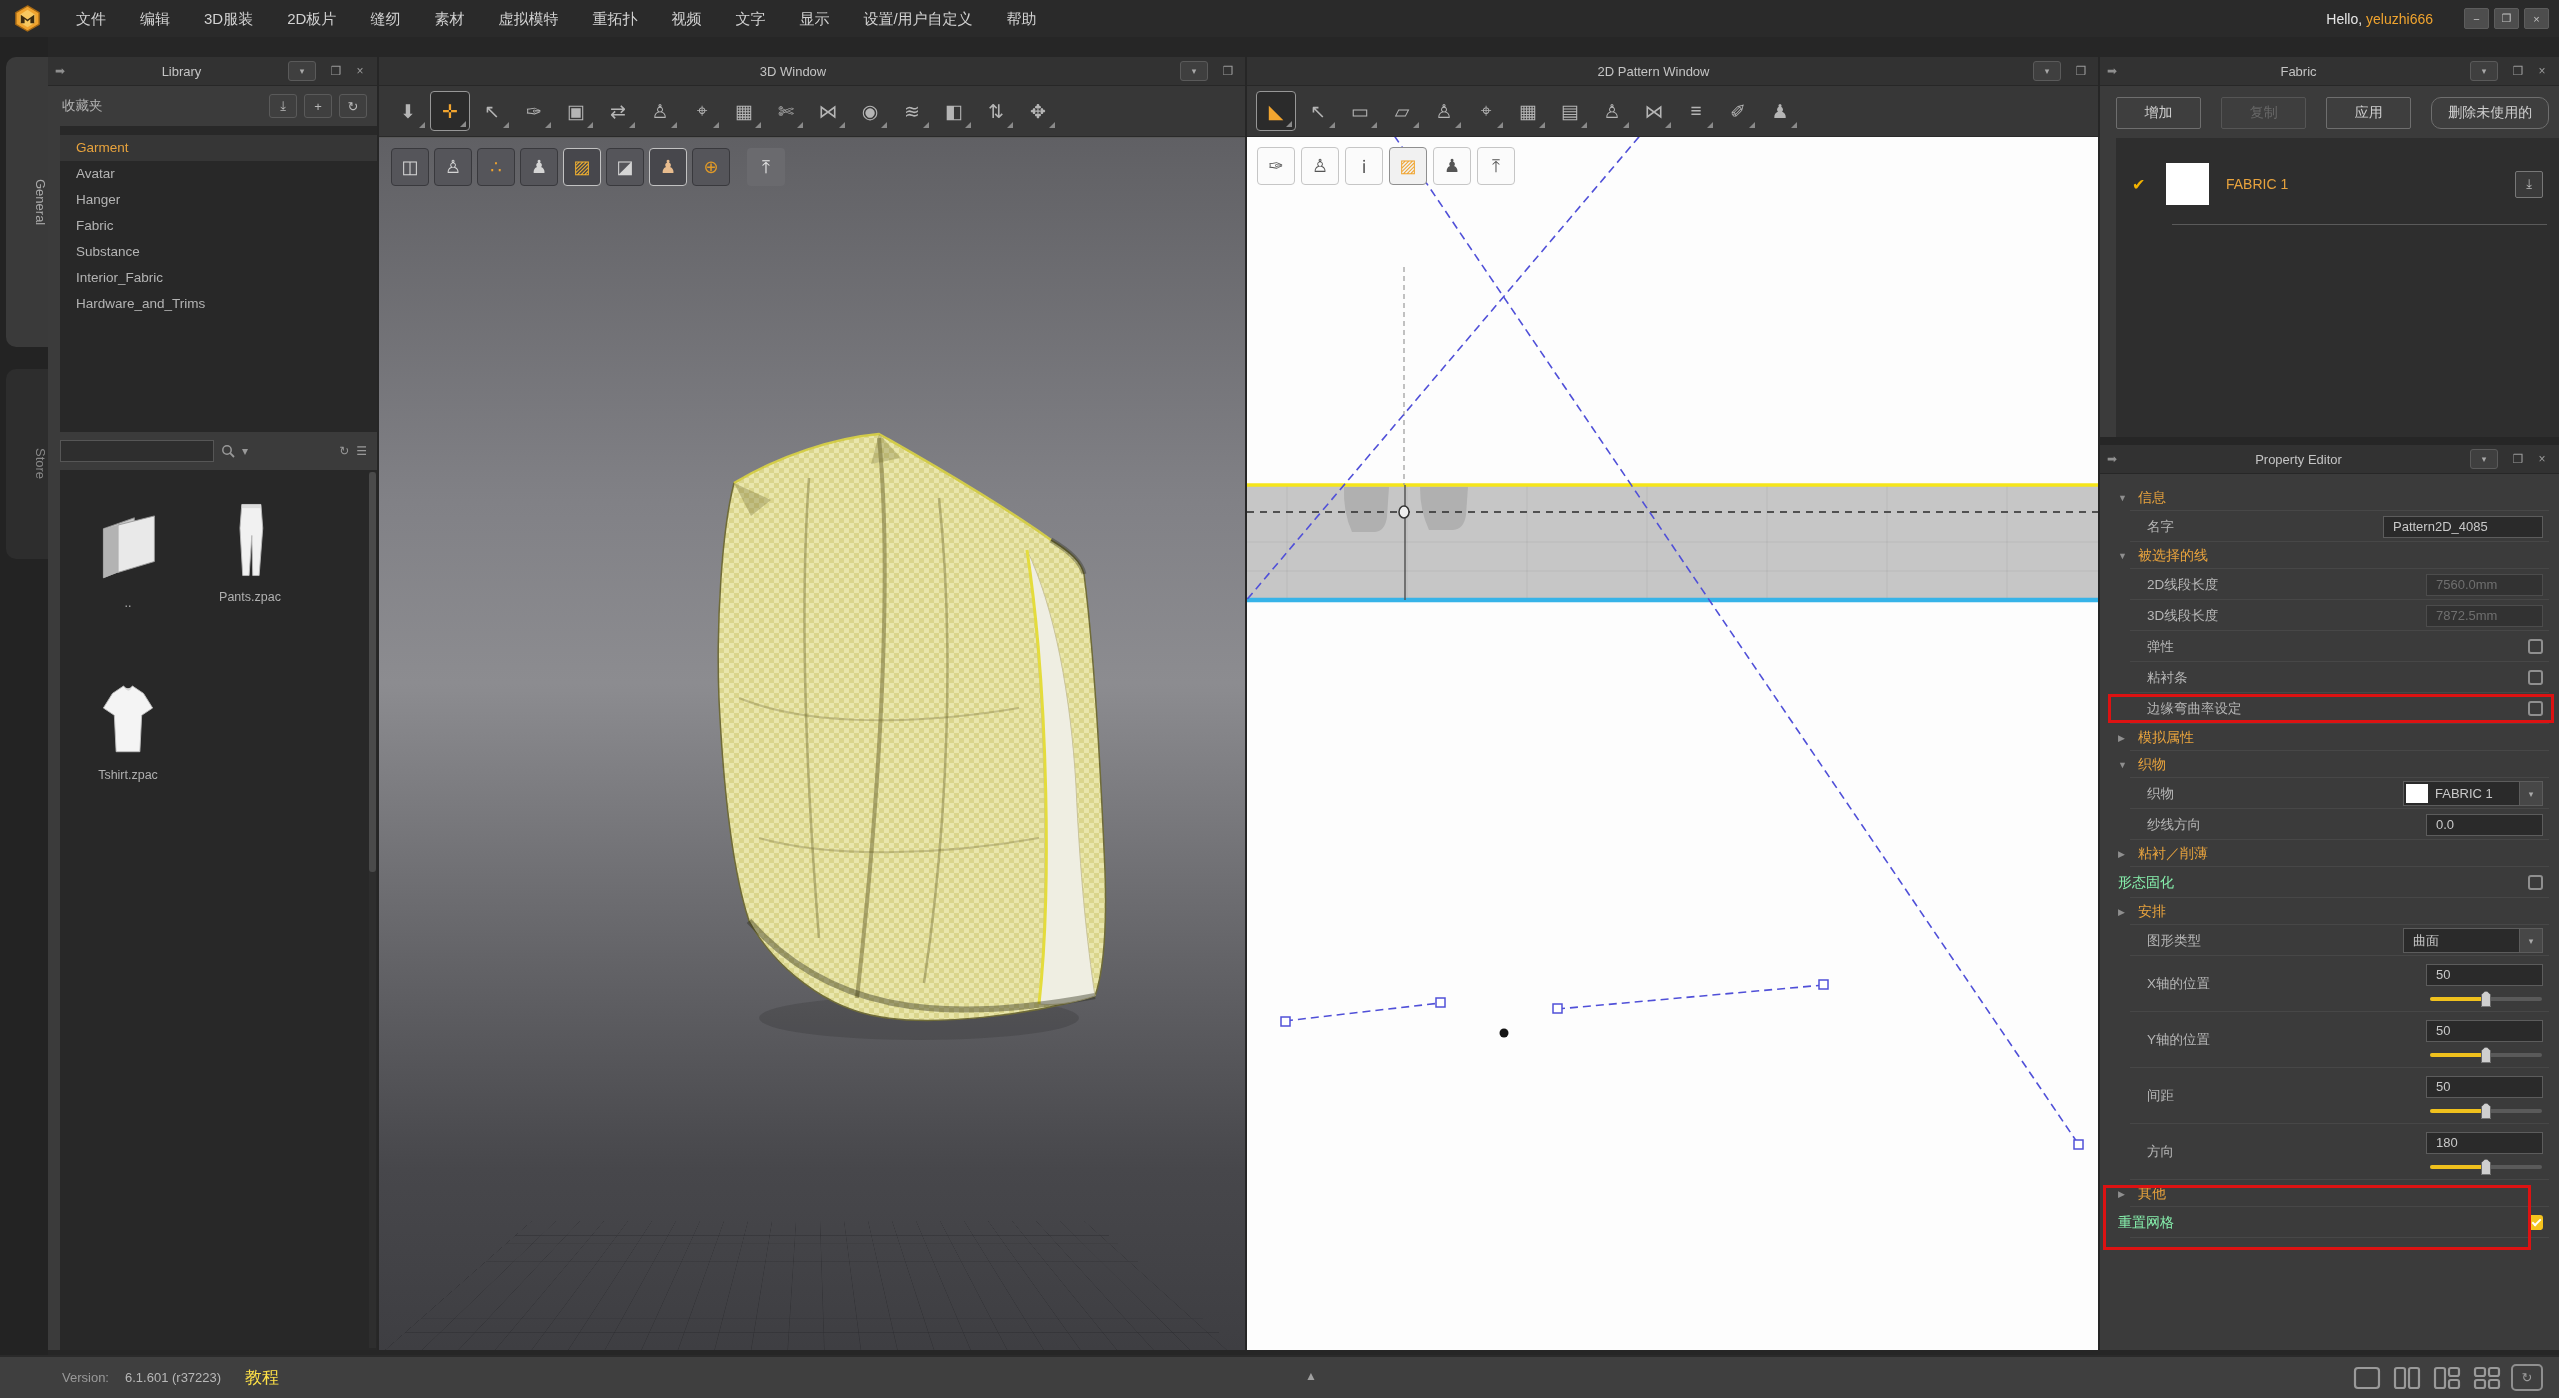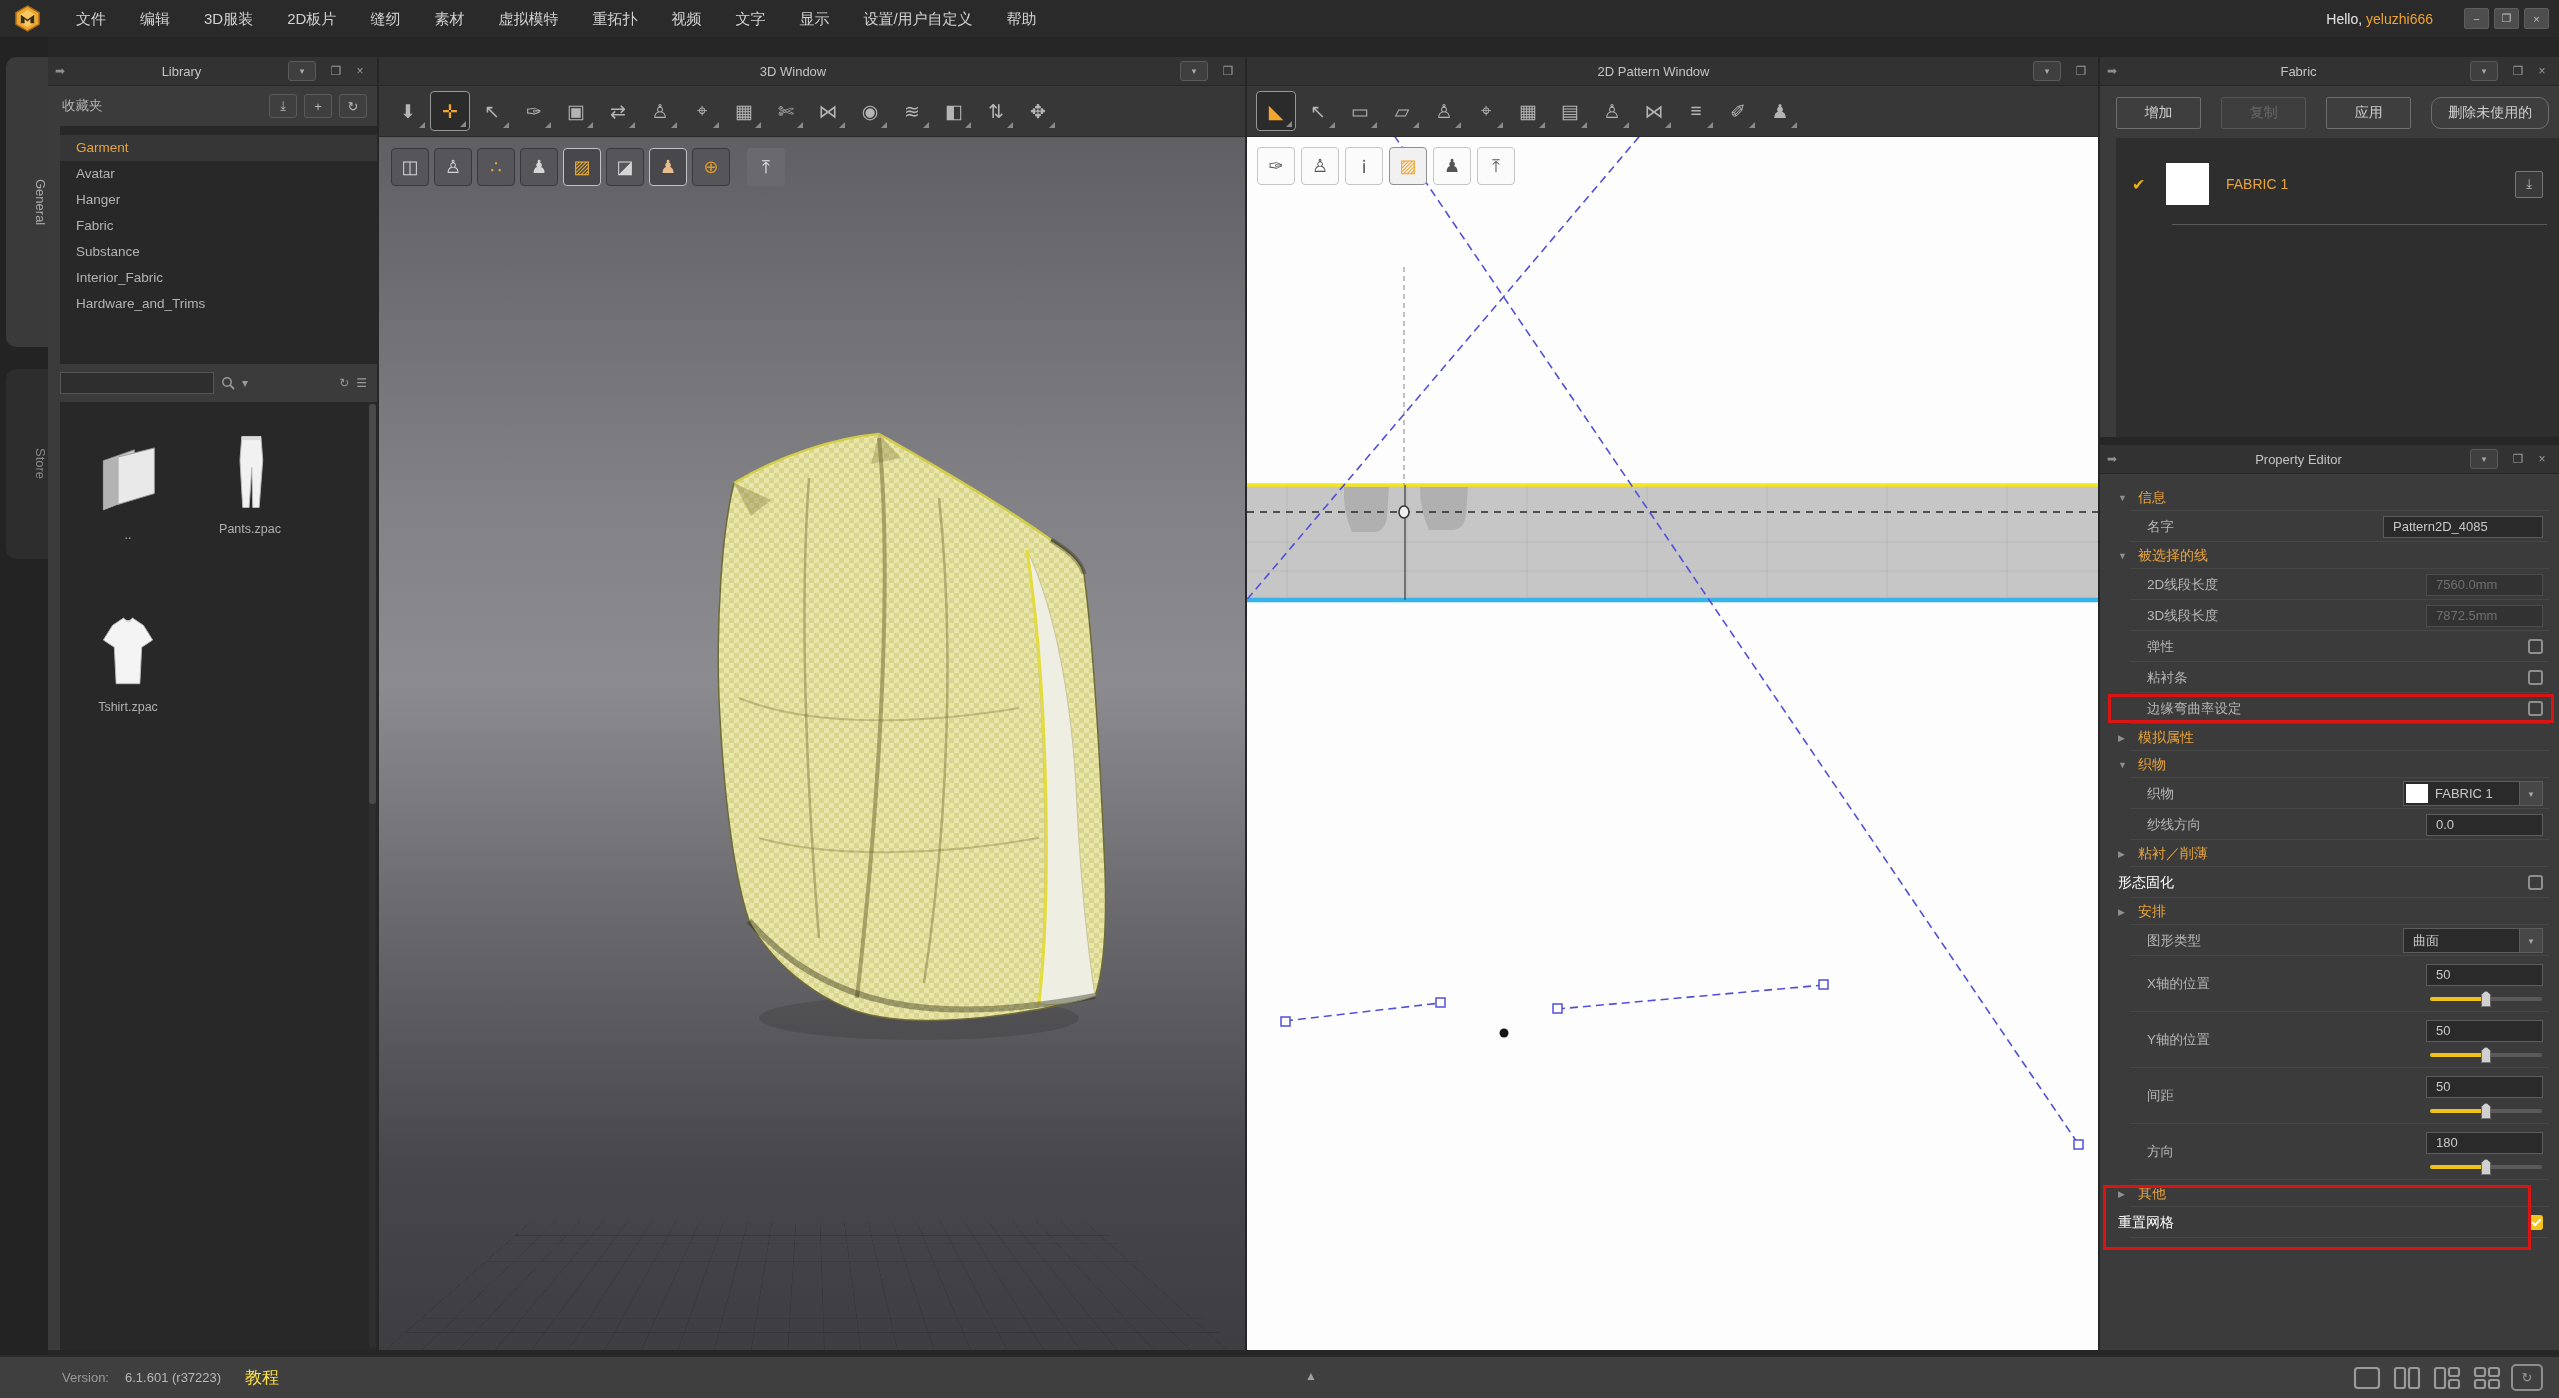--- a/index.html
+++ b/index.html
@@ -32,21 +32,21 @@
   .vtab.gen{height:290px;margin-top:20px;background:#3a3a3a;}
   .vtab.store{height:190px;margin-top:22px;background:#2d2d2d;color:#888;}
   
   .library{position:absolute;left:48px;top:57px;width:329px;height:1293px;background:#3b3b3b;
            display:flex;flex-direction:column;box-sizing:border-box;}
   .favrow{height:40px;display:flex;align-items:center;padding:0 10px 0 14px;}
   .favlabel{color:#b2b2b2;font-size:13.5px;}
   .mini{width:26px;height:22px;border:1px solid #5a5a5a;background:#3f3f3f;border-radius:3px;
         color:#b8b8b8;font-size:13px;display:flex;align-items:center;justify-content:center;margin-left:7px;}
   .favrow .sp{flex:1;}
-  .liblist{margin-left:12px;background:#282828;height:238px;padding-top:9px;box-sizing:border-box;}
+  .liblist{margin-left:12px;background:#282828;height:306px;padding-top:9px;box-sizing:border-box;}
   .libitem{height:26px;line-height:26px;padding-left:16px;font-size:13.5px;color:#b4b4b4;}
   .libitem.sel{background:#363636;color:#e8a33d;}
   .searchrow{height:38px;display:flex;align-items:center;padding-left:12px;}
   .search{width:140px;height:20px;background:#2e2e2e;border:1px solid #565656;color:#ccc;
           font-size:12px;padding:0 6px;}
   .sic{color:#999;margin-left:7px;font-size:12px;display:flex;align-items:center;}
   .searchrow .sp{flex:1;}
   .thumbs{margin-left:12px;flex:1;background:#282828;position:relative;}
   .tile{position:absolute;width:100px;text-align:center;}
   .tile svg{width:82px;height:84px;}
@@ -103,21 +103,21 @@
           display:flex;flex-direction:column;box-sizing:border-box;}
   .pe-body{flex:1;padding-top:10px;overflow:hidden;}
   .sechdr{display:flex;align-items:center;height:27px;padding-left:18px;color:#e8a33d;
           font-size:14px;position:relative;}
   .sechdr::after,.prow::after{content:"";position:absolute;left:30px;right:10px;bottom:0;
           height:1px;background:#474747;}
   .tri{color:#8f8f8f;font-size:9px;width:20px;flex:none;}
   .prow{display:flex;align-items:center;min-height:31px;padding:0 16px 0 47px;position:relative;}
   .prow.tall{min-height:56px;}
   .plabel{color:#b6b6b6;font-size:13.5px;}
-  .plabel.accent{color:#ffffff;font-size:14px;}
+  .plabel.accent{color:#86efac;font-size:14px;}
   .pctl{margin-left:auto;display:flex;}
   .pin{height:22px;background:#2a2a2a;border:1px solid #5c5c5c;color:#c9c9c9;padding:0 9px;
        font-size:13px;font-family:"Liberation Sans",sans-serif;box-sizing:border-box;}
   .pin.w160{width:160px;} .pin.w117{width:117px;}
   .pin:disabled{color:#6f6f6f;background:#323232;border-color:#4c4c4c;}
   .cb{width:15px;height:15px;border:2px solid #8f8f8f;border-radius:3px;box-sizing:border-box;position:relative;}
   .cb.checked{background:#f5c31d;border-color:#f5c31d;}
   .cb.checked::after{content:"";position:absolute;left:2px;top:2px;width:7px;height:3px;
        border-left:2px solid #fff;border-bottom:2px solid #fff;transform:rotate(-45deg);}
   .dd{display:flex;align-items:center;width:140px;height:25px;background:#2a2a2a;

